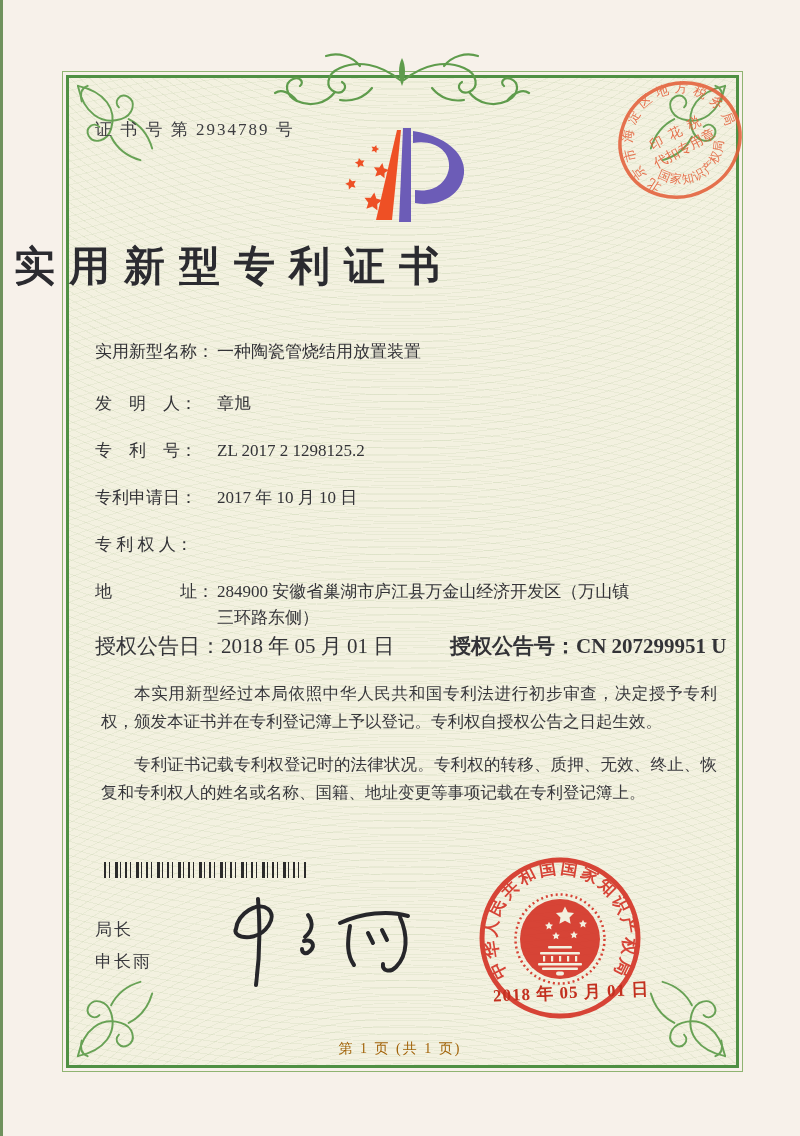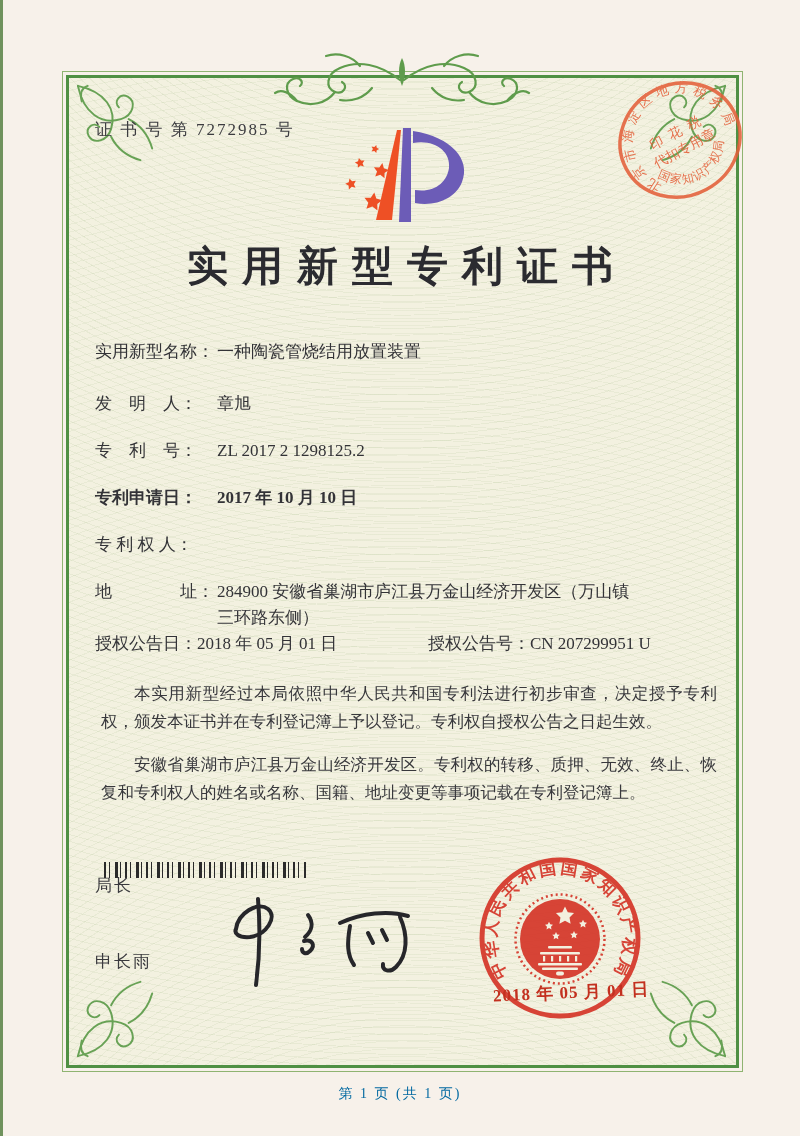--- a/index.html
+++ b/index.html
@@ -18,49 +18,49 @@
   .fl{position:absolute;width:88px;height:88px;}
   .fl-tl{left:72px;top:80px;}
   .fl-tr{left:643px;top:80px;transform:scaleX(-1);}
   .fl-bl{left:72px;top:974px;transform:scaleY(-1);}
   .fl-br{left:643px;top:974px;transform:scale(-1,-1);}
 
   .cert-no{position:absolute;left:95px;top:118px;font-size:17px;letter-spacing:2px;color:#3c3c40;}
   .logo{position:absolute;left:330px;top:124px;width:145px;height:112px;}
   .tax-stamp{position:absolute;left:598px;top:56px;width:164px;height:168px;opacity:.88;}
 
-  .title{position:absolute;left:0;right:0;top:239px;text-align:center;font-size:41px;font-weight:600;
+  .title{position:absolute;left:0;right:0;top:239px;text-align:left;font-size:41px;font-weight:600;
     letter-spacing:14px;padding-left:14px;color:#2b2b30;}
 
   .frow{position:absolute;left:95px;display:flex;align-items:flex-start;font-size:17px;color:#333337;line-height:26px;}
   .flabel{display:inline-block;width:122px;flex:0 0 122px;}
   .fvalue{display:inline-block;}
   .fvalue.addr{width:428px;}
-  .r0{top:339px;} .r1{top:391px;} .r2{top:438px;justify-content:flex-end;} .r3{top:485px;font-weight:bold;} .r4{top:532px;flex-direction:column;} .r5{top:579px;font-family:Liberation Serif, serif;}
-  .grant{position:absolute;top:632px;font-size:17px;color:#333337;}
-  .grant-date{left:95px;} .grant-no{left:428px;}
+  .r0{top:339px;} .r1{top:391px;} .r2{top:438px;justify-content:flex-end;} .r3{top:485px;} .r4{top:532px;flex-direction:column;} .r5{top:579px;font-family:Liberation Serif, serif;}
+  .grant{position:absolute;top:632px;font-size:21px;color:#333337;}
+  .grant-date{left:95px;} .grant-no{left:450px;font-weight:bold;}
 
   .body-text{position:absolute;left:85px;top:664px;width:648px;font-size:16.5px;line-height:27.5px;
     text-align:justify;color:#38383c;}
   .body-text p{margin:16px;text-indent:2em;}
 
   .barcode{position:absolute;left:104px;top:862px;width:202px;height:16px;
     background-image:repeating-linear-gradient(90deg,#2b2b2b 0 2px,rgba(0,0,0,0) 2px 5px,#2b2b2b 5px 6px,rgba(0,0,0,0) 6px 11px,#2b2b2b 11px 14px,rgba(0,0,0,0) 14px 16px,#2b2b2b 16px 17px,rgba(0,0,0,0) 17px 21px);}
 
   .director{position:absolute;left:95px;font-family:"Liberation Sans","DejaVu Sans",sans-serif;
     font-size:17px;letter-spacing:2px;color:#3a3a3e;}
-  .director-title{top:874px;} .director-name{top:950px;}
+  .director-title{top:918px;} .director-name{top:950px;}
   .signature{position:absolute;left:222px;top:893px;width:200px;height:100px;}
 
   .seal{position:absolute;left:470px;top:843px;width:182px;height:186px;opacity:.93;}
   .seal-date{position:absolute;left:493px;top:981px;font-size:17px;font-weight:bold;color:#c3301f;
     letter-spacing:1px;transform:rotate(-2.5deg);}
 
   .footer{position:absolute;left:0;right:0;top:1040px;text-align:center;font-size:14px;
-    letter-spacing:2px;color:#0369a1;margin-top:45px;}
+    letter-spacing:2px;color:#a16207;}
 
   .seal-ring-text{font-size:17px;font-weight:bold;letter-spacing:3px;fill:#d5372a;}
   .stamp-arc{font-size:13px;letter-spacing:5px;fill:#e4603a;}
   .stamp-arc-b{font-size:12px;letter-spacing:1px;fill:#e4603a;}
   .stamp-center{font-size:13.5px;fill:#e4603a;text-anchor:middle;}
 </style>
 </head>
 <body>
 
 <svg width="0" height="0" style="position:absolute">
@@ -103,21 +103,21 @@
       <path d="M128,34 C108,18 86,14 68,22 C54,28 53,42 63,46 C71,49 77,40 70,36"></path>
       <path d="M88,20 C80,10 66,6 54,10"></path>
       <path d="M63,46 C54,58 38,61 25,55 C13,49 12,37 21,33 C27,30 33,36 28,40"></path>
       <path d="M25,55 C18,46 9,43 3,47"></path>
       <path d="M100,42 C92,52 80,56 68,54"></path>
     </g>
     <use href="#ohalf" transform="translate(260 0) scale(-1 1)"></use>
     <path d="M130,12 C126,20 126,30 130,40 C134,30 134,20 130,12 Z" fill="#5f9c4c"></path>
   </svg>
 
-  <div class="cert-no">证 书 号 第 7272985 号</div>
+  <div class="cert-no">证 书 号 第 2934789 号</div>
 
   <svg class="logo" viewBox="0 0 145 112">
     <g fill="#ee5025">
       <use href="#star5" transform="translate(45,25) scale(0.42) rotate(18)"></use>
       <use href="#star5" transform="translate(30,39) scale(0.52) rotate(-12)"></use>
       <use href="#star5" transform="translate(51,47) scale(0.8) rotate(10)"></use>
       <use href="#star5" transform="translate(21,60) scale(0.58) rotate(-15)"></use>
       <use href="#star5" transform="translate(43,78) scale(0.95) rotate(8)"></use>
     </g>
     <polygon points="67,6 71,6 62,96 46,96" fill="#ee5025"></polygon>
@@ -165,21 +165,21 @@
 
   <div class="grant grant-date">
     <span>授权公告日：</span><span>2018 年 05 月 01 日</span>
   </div>
   <div class="grant grant-no">
     <span>授权公告号：</span><span>CN 207299951 U</span>
   </div>
 
   <div class="body-text">
     <p>本实用新型经过本局依照中华人民共和国专利法进行初步审查，决定授予专利权，颁发本证书并在专利登记簿上予以登记。专利权自授权公告之日起生效。</p>
-    <p>安徽省巢湖市庐江县万金山经济开发区。专利权的转移、质押、无效、终止、恢复和专利权人的姓名或名称、国籍、地址变更等事项记载在专利登记簿上。</p>
+    <p>专利证书记载专利权登记时的法律状况。专利权的转移、质押、无效、终止、恢复和专利权人的姓名或名称、国籍、地址变更等事项记载在专利登记簿上。</p>
   </div>
 
   <div class="barcode"></div>
 
   <div class="director director-title">局长</div>
   <div class="director director-name">申长雨</div>
 
   <svg class="signature" viewBox="0 0 200 100">
     <g fill="none" stroke="#26262a" stroke-width="4" stroke-linecap="round">
       <path d="M14,36 C16,20 36,8 46,16 C56,24 44,42 28,44 C16,45 12,40 14,36"></path>

